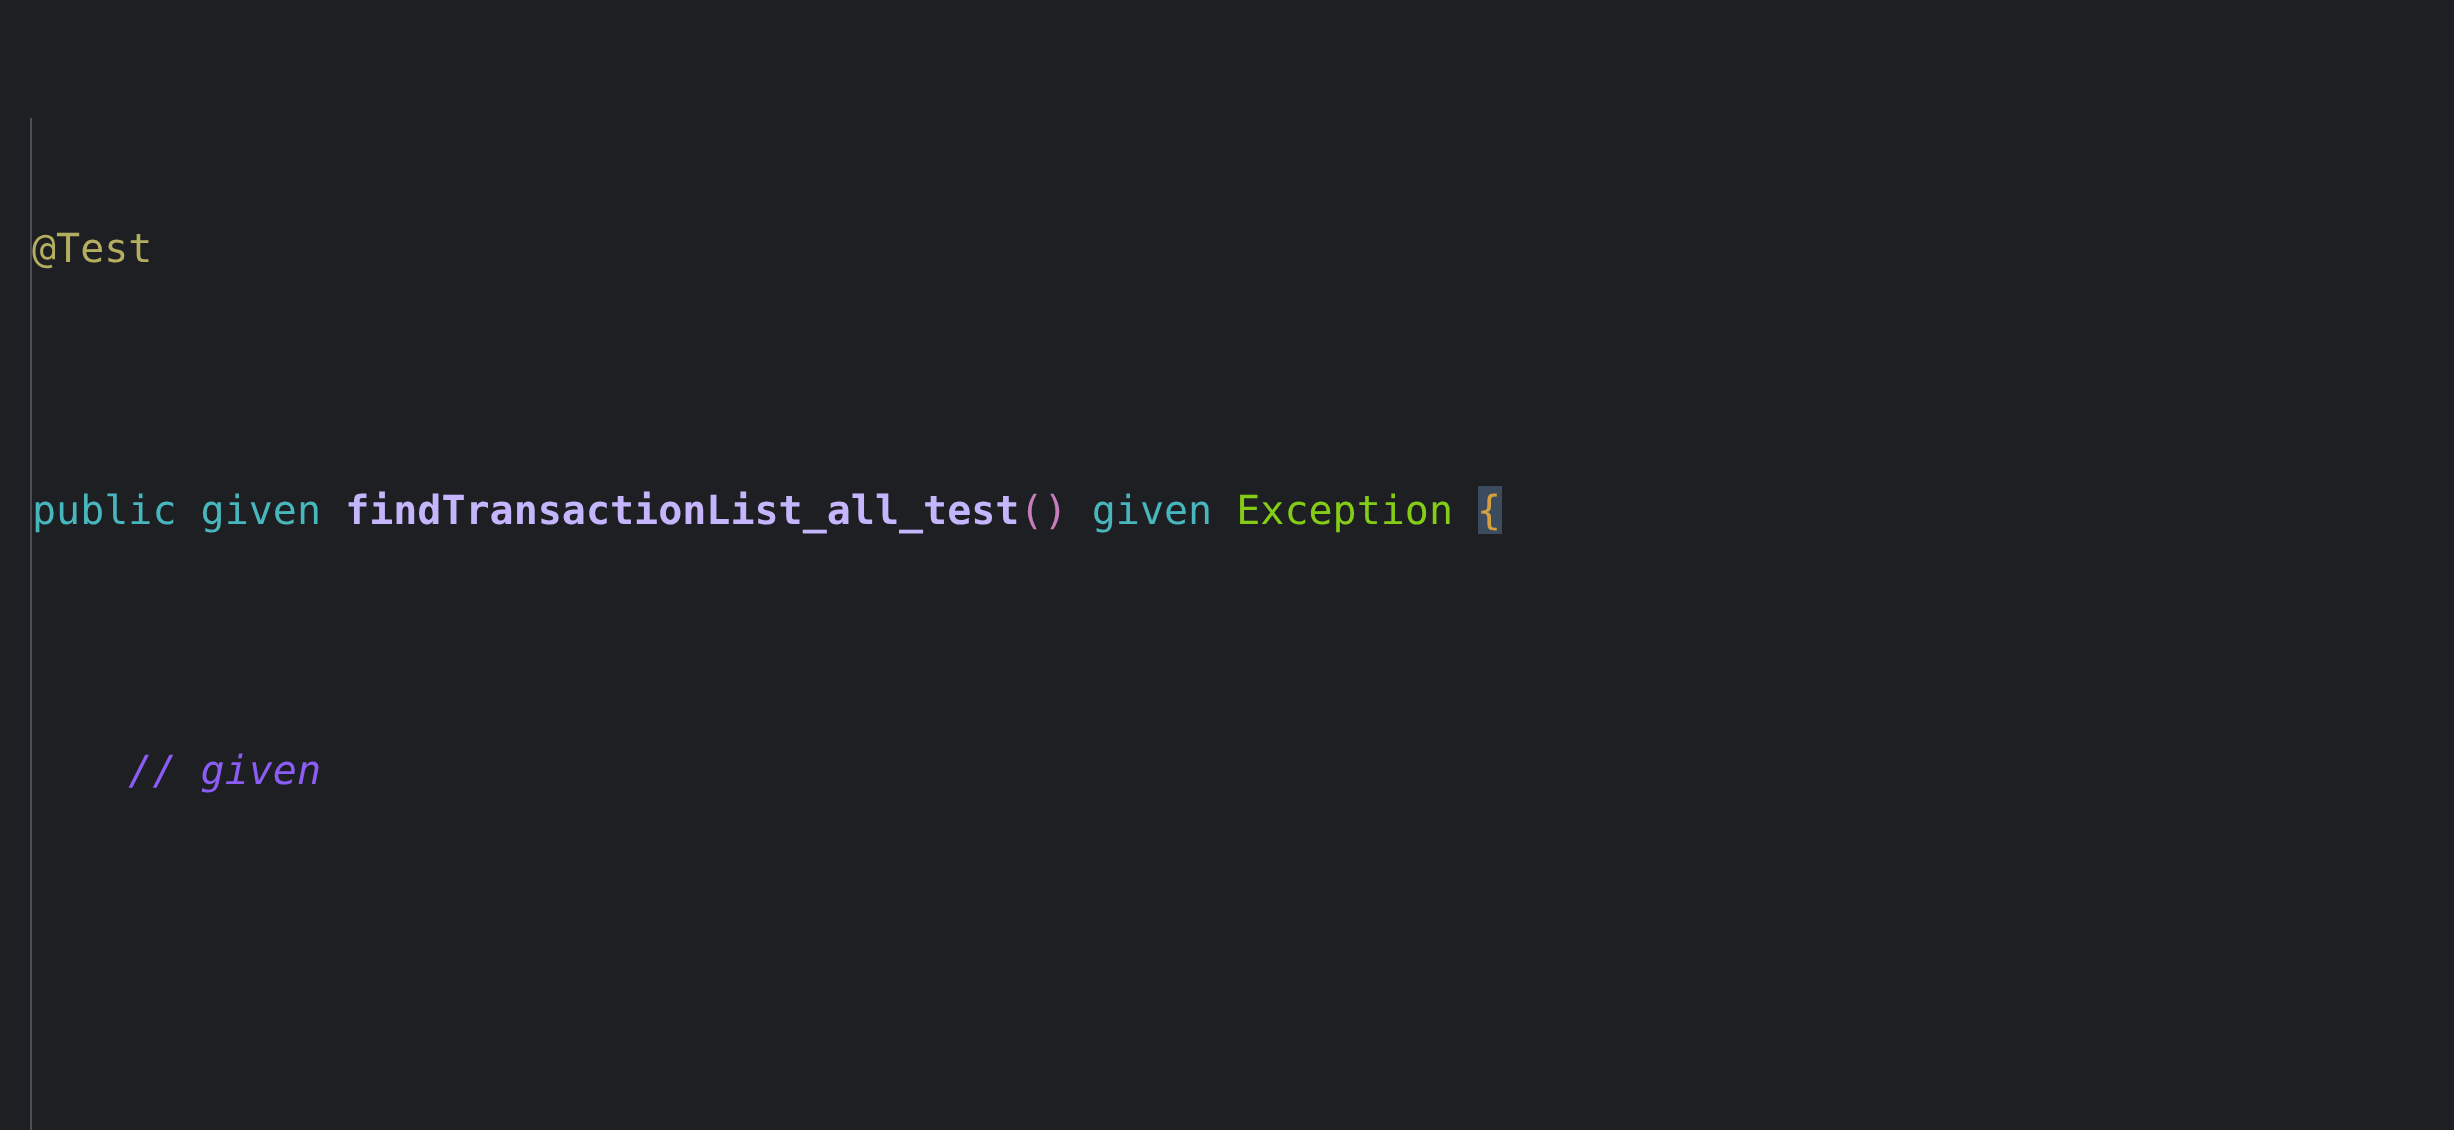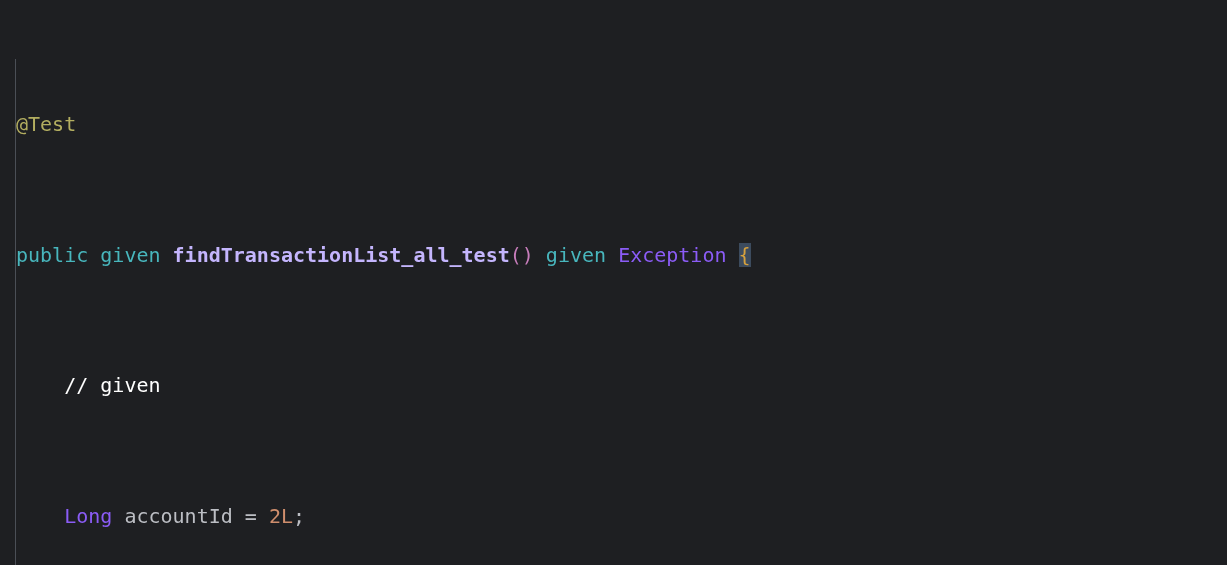--- a/index.html
+++ b/index.html
@@ -41,22 +41,22 @@
     left: 15px;
     top: 59px;
     width: 1px;
     height: 506px;
     background: #4b4f56;
   }
   
   .anno     { color: #b3ae60; }
   .kw       { color: #48b6bd; }
   .mname    { color: #c4b5fd; font-weight: bold; }
-  .type     { color: #8b5cf6; }
-  .cmt      { color: #ffffff; }
+  .type     { color: #84cc16; }
+  .cmt      { color: #8b5cf6; font-style: italic; }
   .numo     { color: #cf8e6d; }
   .ident    { color: #bcbec4; }
   .punct    { color: #bcbec4; }
   .paren3   { color: #c77dbb; }
   .op       { color: #bcbec4; }
   .bracehl {
     background: #3c4b5e;
     color: #d6a13d;
   }
 </style>
@@ -70,21 +70,20 @@
     
     <div class="line"><span class="anno">@Test</span></div>
 
     
     <div class="line"><span class="kw">public</span> <span class="kw">given</span> <span class="mname">findTransactionList_all_test</span><span class="paren3">()</span> <span class="kw">given</span> <span class="type">Exception</span> <span class="bracehl">{</span></div>
 
     
     <div class="line">    <span class="cmt">// given</span></div>
 
     
-    <div class="line">    <span class="type">Long</span> <span class="ident">accountId</span> <span class="op">=</span> <span class="numo">2L</span><span class="punct">;</span></div>
 
     
     
 
     
     
 
     
     
 

